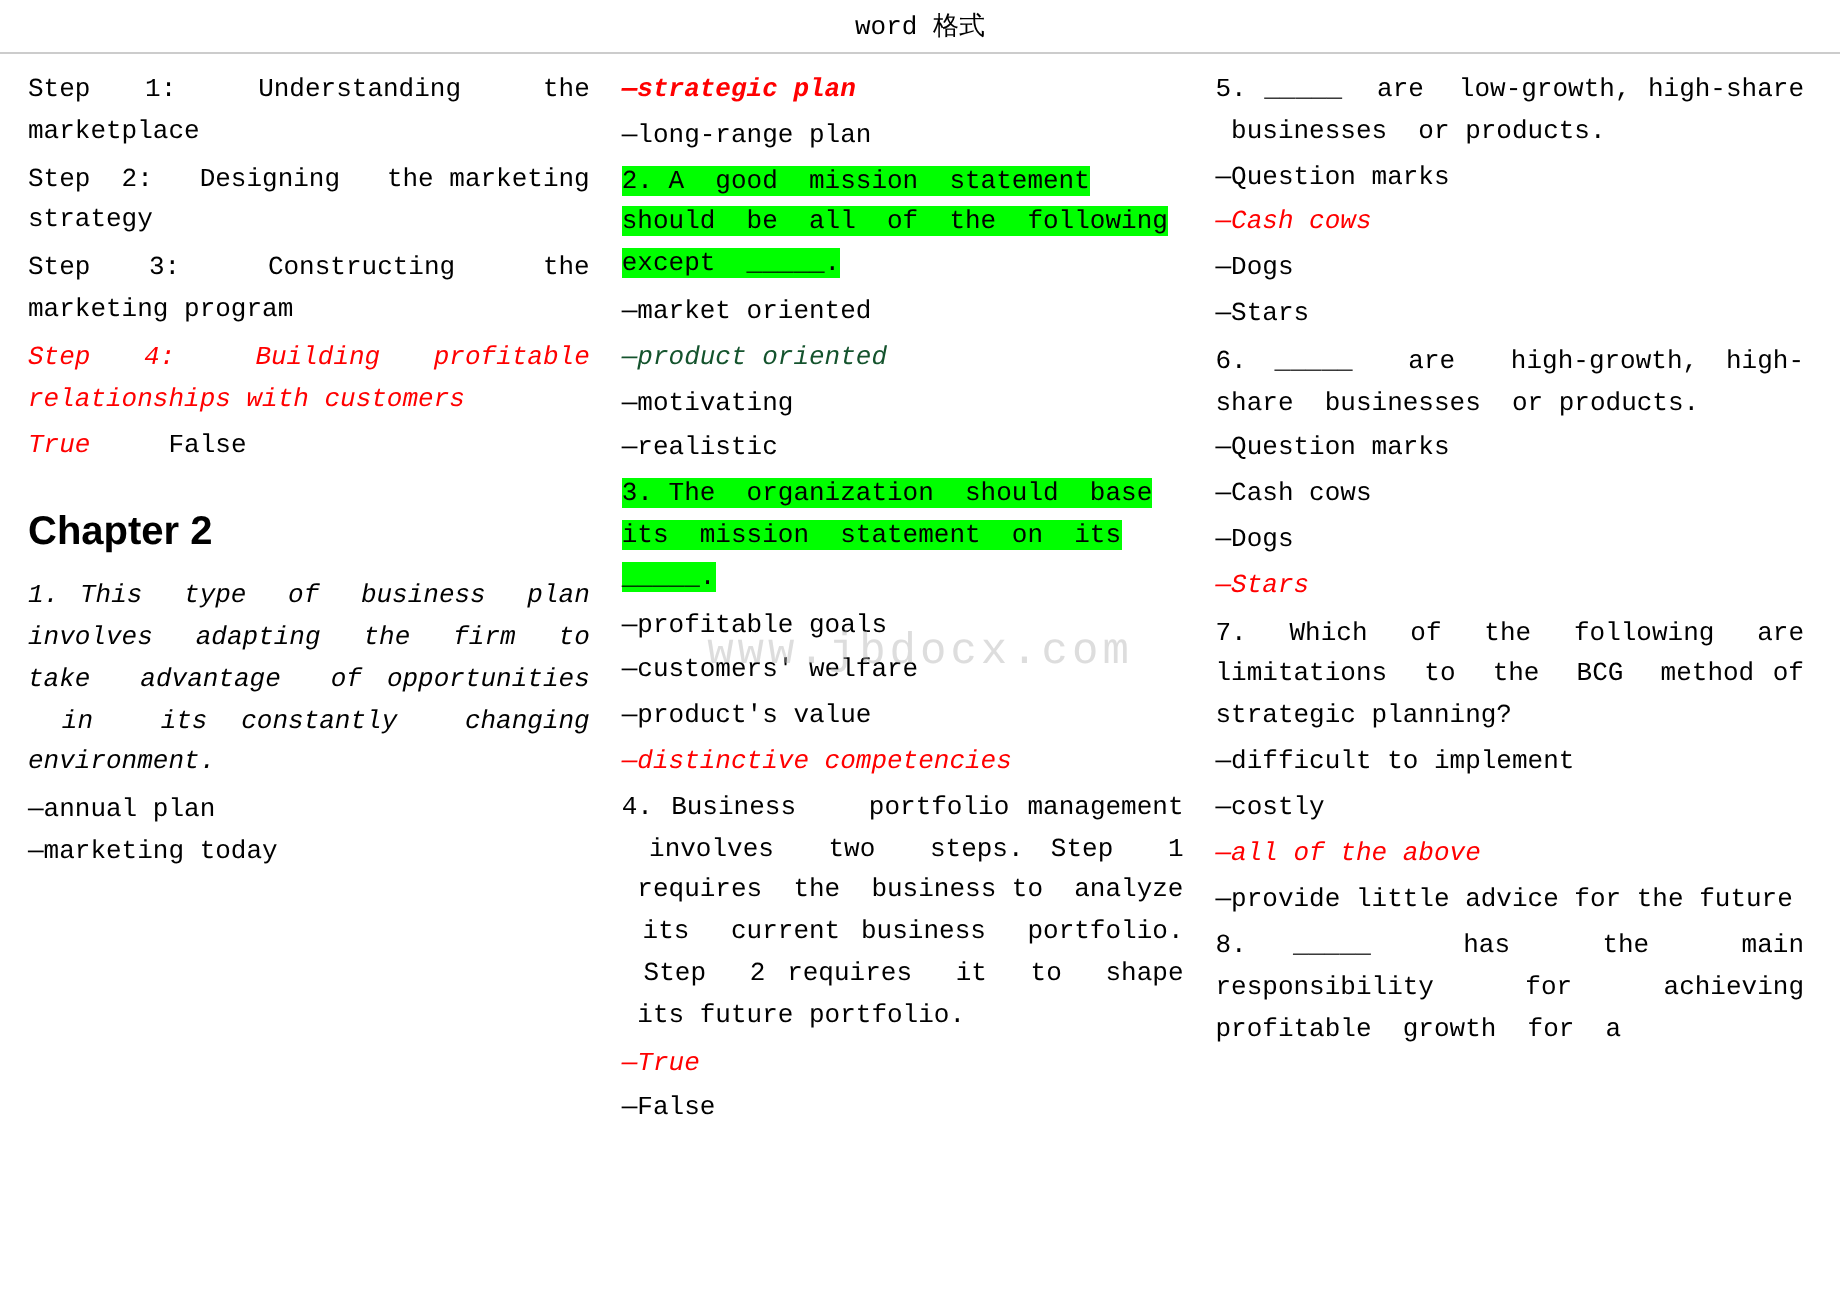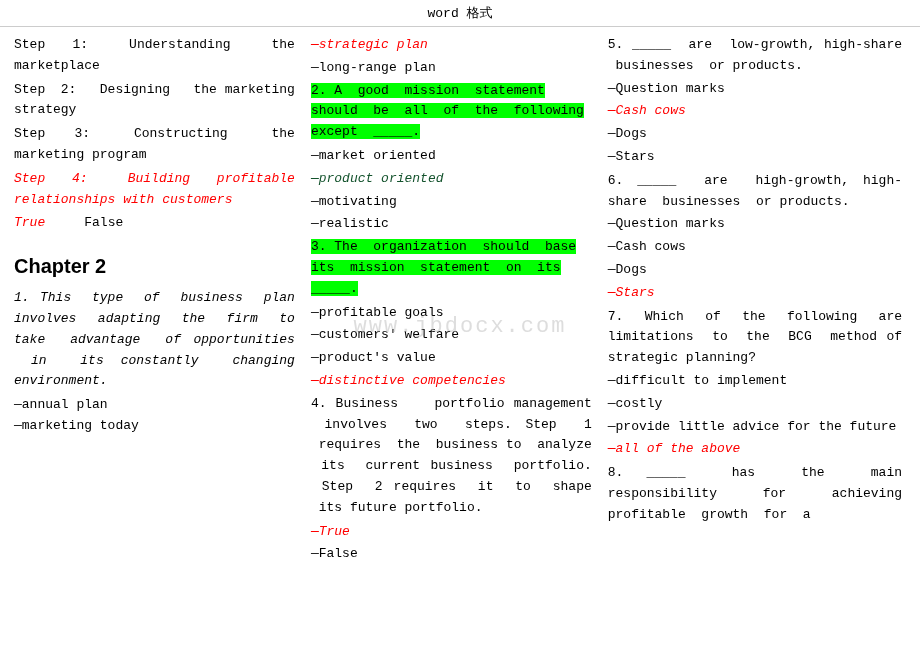--- a/index.html
+++ b/index.html
@@ -79,21 +79,21 @@
       <span style="color:#ff0000; font-style:italic;">True</span>
       <span>&nbsp;&nbsp;&nbsp;&nbsp;False</span>
     </div>
     <div class="chapter-heading">Chapter 2</div>
     <div class="justified" style="margin-bottom:3px;font-style:italic;">1.&nbsp;This &nbsp;type &nbsp;of &nbsp;business &nbsp;plan involves &nbsp;adapting &nbsp;the &nbsp;firm &nbsp;to take &nbsp;advantage &nbsp;of opportunities &nbsp;in &nbsp;its constantly &nbsp;changing environment.</div>
     <div>—annual plan</div>
     <div>—marketing today</div>
   </div>
 
   <div class="col col-mid">
-    <div style="color:#ff0000; font-style:italic; margin-bottom:2px;">—strategic plan</div>
+    <div style="color:#ff0000; font-style:italic; margin-bottom:2px;font-weight:bold;">—strategic plan</div>
     <div style="margin-bottom:2px;">—long-range plan</div>
     <div style="margin-bottom:3px;">
       <span class="highlight-green">2.&nbsp;A &nbsp;good &nbsp;mission &nbsp;statement should &nbsp;be &nbsp;all &nbsp;of &nbsp;the &nbsp;following except &nbsp;_____.</span>
     </div>
     <div style="margin-bottom:2px;">—market oriented</div>
     <div style="color:#14532d; font-style:italic; margin-bottom:2px;">—product oriented</div>
     <div style="margin-bottom:2px;">—motivating</div>
     <div style="margin-bottom:2px;">—realistic</div>
     <div style="margin-bottom:3px;">
       <span class="highlight-green">3.&nbsp;The &nbsp;organization &nbsp;should &nbsp;base its &nbsp;mission &nbsp;statement &nbsp;on &nbsp;its _____.</span>
@@ -114,19 +114,19 @@
     <div style="margin-bottom:2px;">—Dogs</div>
     <div style="margin-bottom:3px;">—Stars</div>
     <div class="justified" style="margin-bottom:2px;">6.&nbsp;_____&nbsp; are &nbsp;high-growth, high-share &nbsp;businesses &nbsp;or products.</div>
     <div style="margin-bottom:2px;">—Question marks</div>
     <div style="margin-bottom:2px;">—Cash cows</div>
     <div style="margin-bottom:2px;">—Dogs</div>
     <div style="color:#ff0000; font-style:italic; margin-bottom:3px;">—Stars</div>
     <div class="justified" style="margin-bottom:2px;">7.&nbsp; Which &nbsp;of &nbsp;the &nbsp;following &nbsp;are limitations &nbsp;to &nbsp;the &nbsp;BCG &nbsp;method of strategic planning?</div>
     <div style="margin-bottom:2px;">—difficult to implement</div>
     <div style="margin-bottom:2px;">—costly</div>
+    <div style="color:#ff0000; font-style:italic; margin-bottom:3px;">—all of the above</div>
     <div style="margin-bottom:2px;">—provide little advice for the future</div>
-    <div style="color:#ff0000; font-style:italic; margin-bottom:3px;">—all of the above</div>
     <div class="justified">8.&nbsp;_____&nbsp; has &nbsp;the &nbsp;main responsibility &nbsp;for &nbsp;achieving profitable &nbsp;growth &nbsp;for &nbsp;a</div>
   </div>
 </div>
 
 <div class="watermark">www.jbdocx.com</div>
 
 </body></html>

